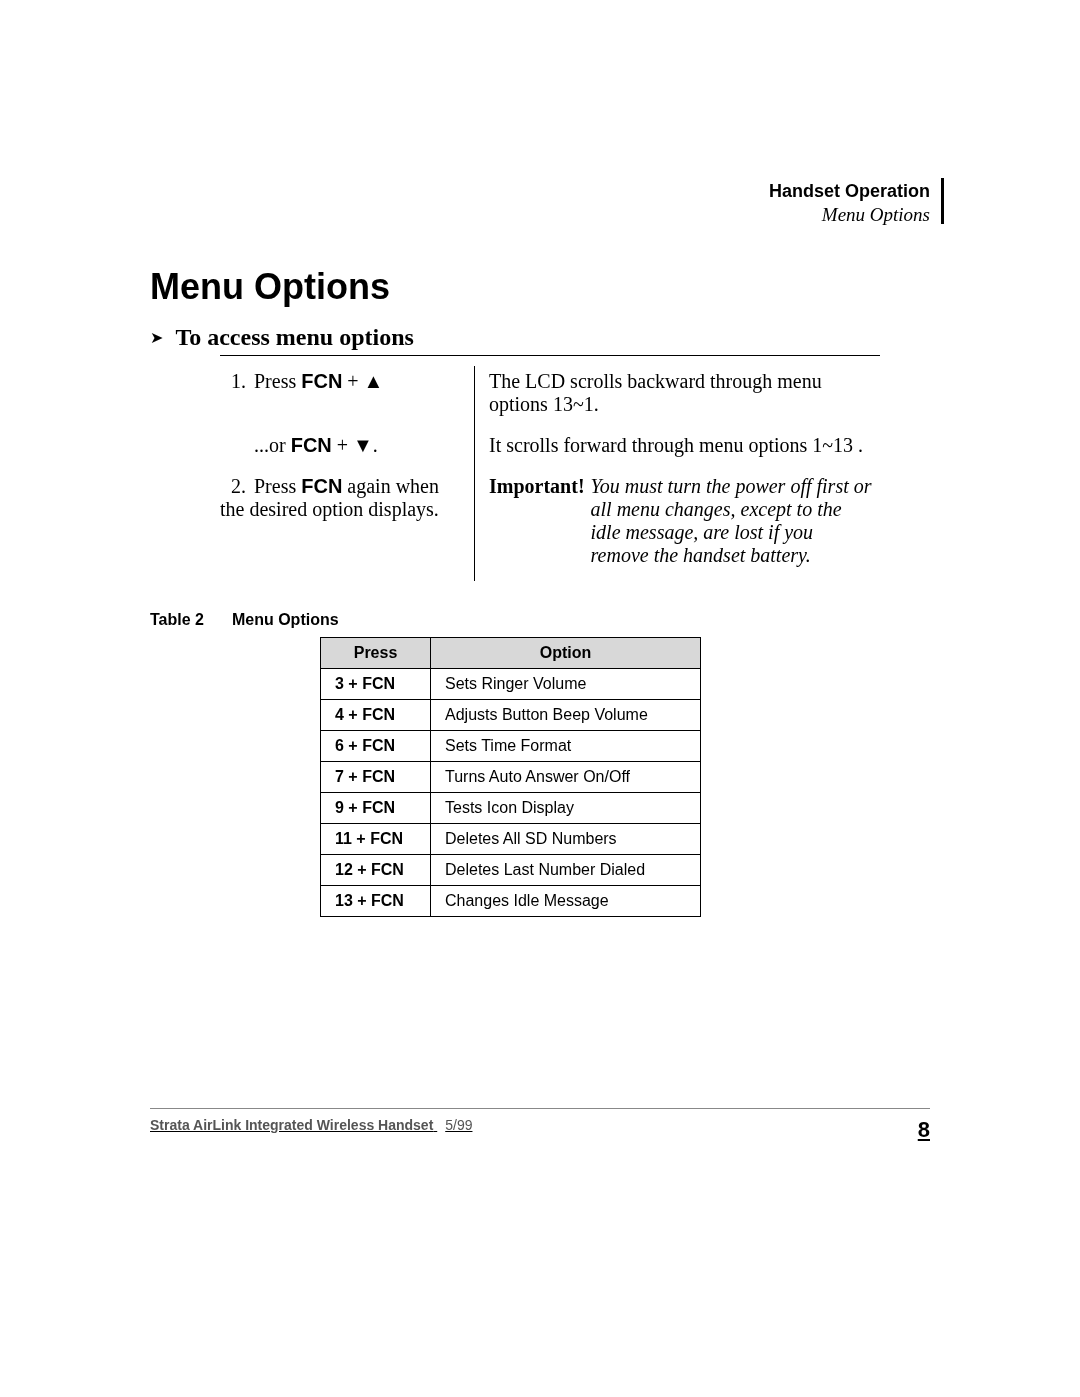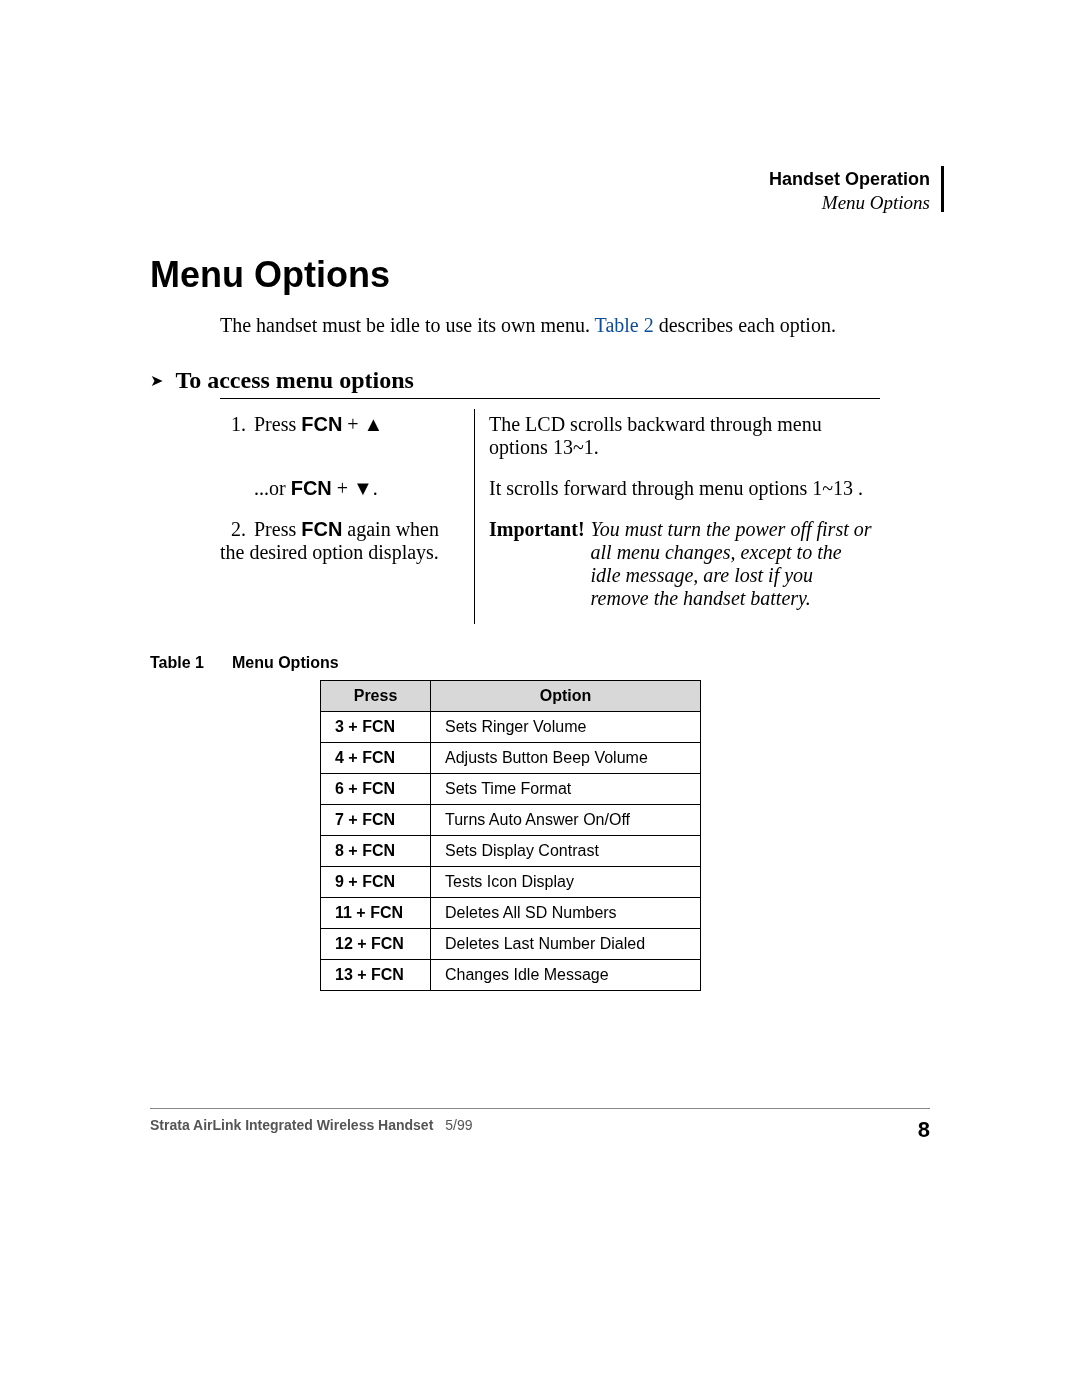--- a/index.html
+++ b/index.html
@@ -8,21 +8,21 @@
     background: #fff;
     font-family: "Times New Roman", Times, serif;
     color: #000;
     width: 1080px;
     height: 1397px;
     position: relative;
   }
   .page {
     position: absolute;
     left: 150px;
-    top: 168px;
+    top: 180px;
     width: 780px;
   }
   .header-right {
     text-align: right;
     font-family: Arial, Helvetica, sans-serif;
     font-size: 18px;
     line-height: 1.25;
     margin-bottom: 6px;
   }
   .header-title { font-weight: bold; }
@@ -121,20 +121,21 @@
   }
   table.options td.press { font-weight: bold; white-space: nowrap; }
   table.options col.c1 { width: 110px; }
   table.options col.c2 { width: 270px; }
 
   .footer {
     position: absolute;
     left: 150px;
     width: 780px;
     top: 1108px;
+    text-decoration: underline;
   }
   .foot-rule {
     border: none;
     border-top: 1px solid #888;
     margin: 0 0 8px 0;
   }
   .foot-row {
     display: flex;
     justify-content: space-between;
     font-family: Arial, Helvetica, sans-serif;
@@ -150,23 +151,20 @@
   <div class="header-wrap">
     <div class="header-right">
       <div class="header-title">Handset Operation</div>
       <div class="header-sub">Menu Options</div>
     </div>
     <div class="header-bar"></div>
   </div>
 
   <h1 class="section">Menu Options</h1>
 
-  <div class="intro">
-    <span>The handset must be idle to use its own menu. </span><span class="link">Table 2</span><span> describes each option.</span>
-  </div>
 
   <div class="sub-heading-row">
     <span class="arrow">➤</span>
     <span class="sub-heading">To access menu options</span>
   </div>
   <hr class="thin-rule">
 
   <table class="steps-table">
     <tbody>
         <tr>
@@ -189,21 +187,21 @@
         <div style="display:flex; gap:6px;">
           <div class="imp-label">Important!</div>
           <div class="ital">You must turn the power off first or all menu changes, except to the idle message, are lost if you remove the handset battery.</div>
         </div>
       </td>
     </tr>
   </tbody>
     </table>
 
   <div class="table-caption">
-    <span class="caption-num">Table 1</span><span>Menu Options</span>
+    <span class="caption-num">Table 2</span><span>Menu Options</span>
   </div>
 
   <table class="options">
     <colgroup>
         <col class="c1">
         <col class="c2">
       </colgroup>
     <thead>
       <tr>
         <th>Press</th>
@@ -221,24 +219,20 @@
         </tr>
         <tr>
           <td class="press">6 + FCN</td>
           <td>Sets Time Format</td>
         </tr>
         <tr>
           <td class="press">7 + FCN</td>
           <td>Turns Auto Answer On/Off</td>
         </tr>
         <tr>
-          <td class="press">8 + FCN</td>
-          <td>Sets Display Contrast</td>
-        </tr>
-        <tr>
           <td class="press">9 + FCN</td>
           <td>Tests Icon Display</td>
         </tr>
         <tr>
           <td class="press">11 + FCN</td>
           <td>Deletes All SD Numbers</td>
         </tr>
         <tr>
           <td class="press">12 + FCN</td>
           <td>Deletes Last Number Dialed</td>

